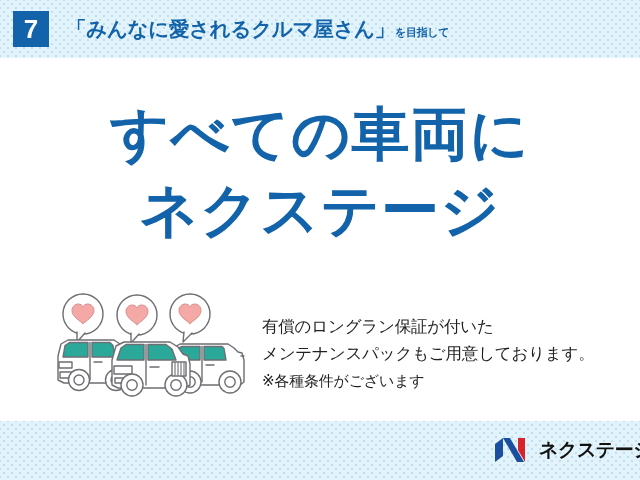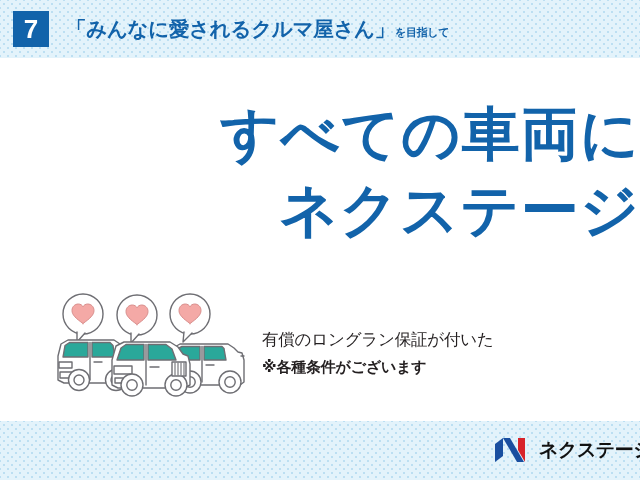--- a/index.html
+++ b/index.html
@@ -85,21 +85,21 @@
     font-weight: bold;
     letter-spacing: -0.3px;
   }
 
   
   #headline {
     position: absolute;
     top: 96px;
     left: 0;
     width: 640px;
-    text-align: right;
+    text-align: center;
     color: #1263aa;
     font-weight: bold;
     letter-spacing: 1px;
   }
   .headline-line {
     font-size: 58px;
     line-height: 76px;
     white-space: nowrap;
   }
 
@@ -132,21 +132,21 @@
     flex: 1 1 auto;
   }
   .body-line {
     font-size: 16.5px;
     line-height: 27px;
     white-space: nowrap;
     letter-spacing: -0.2px;
   }
   .body-line.small {
     font-size: 15px;
-    font-weight: bold;
+    font-weight: normal;
   }
 
   
   #brand-logo {
     position: absolute;
     top: 434px;
     left: 494px;
     display: flex;
     align-items: center;
     height: 32px;
@@ -292,20 +292,21 @@
             <path d="M120 72 L134 72 L134 86 L120 86 Z" fill="#ffffff"></path>
             <path d="M123 73 L123 85 M126 73 L126 85 M129 73 L129 85 M132 73 L132 85" stroke-width="1.1"></path>
           </g>
 
         </g>
       </svg>
     </div>
 
     <div id="body-copy">
       <div class="body-line">有償のロングラン保証が付いた</div>
+      <div class="body-line">メンテナンスパックもご用意しております。</div>
       <div class="body-line small">※各種条件がございます</div>
     </div>
   </div>
 
   <div class="dot-band" id="footer-band"></div>
 
   <div id="brand-logo">
     <span id="brand-mark">
       <svg width="38" height="26" viewBox="0 0 38 26" xmlns="http://www.w3.org/2000/svg">
         <path d="M1 25 L1 7 L9 1 L9 19 Z" fill="#1a4fa0"></path>

